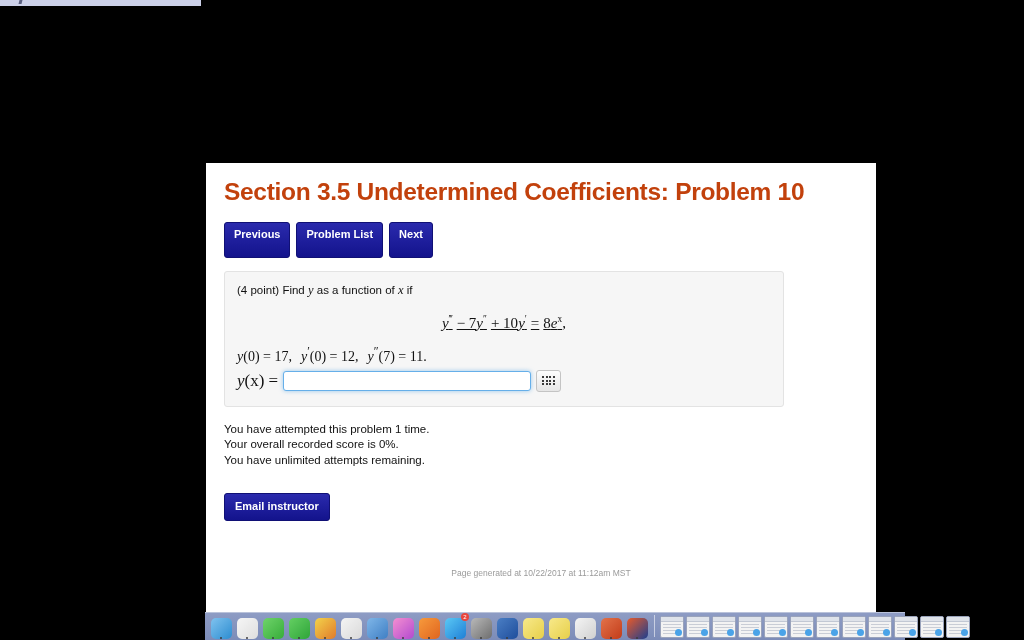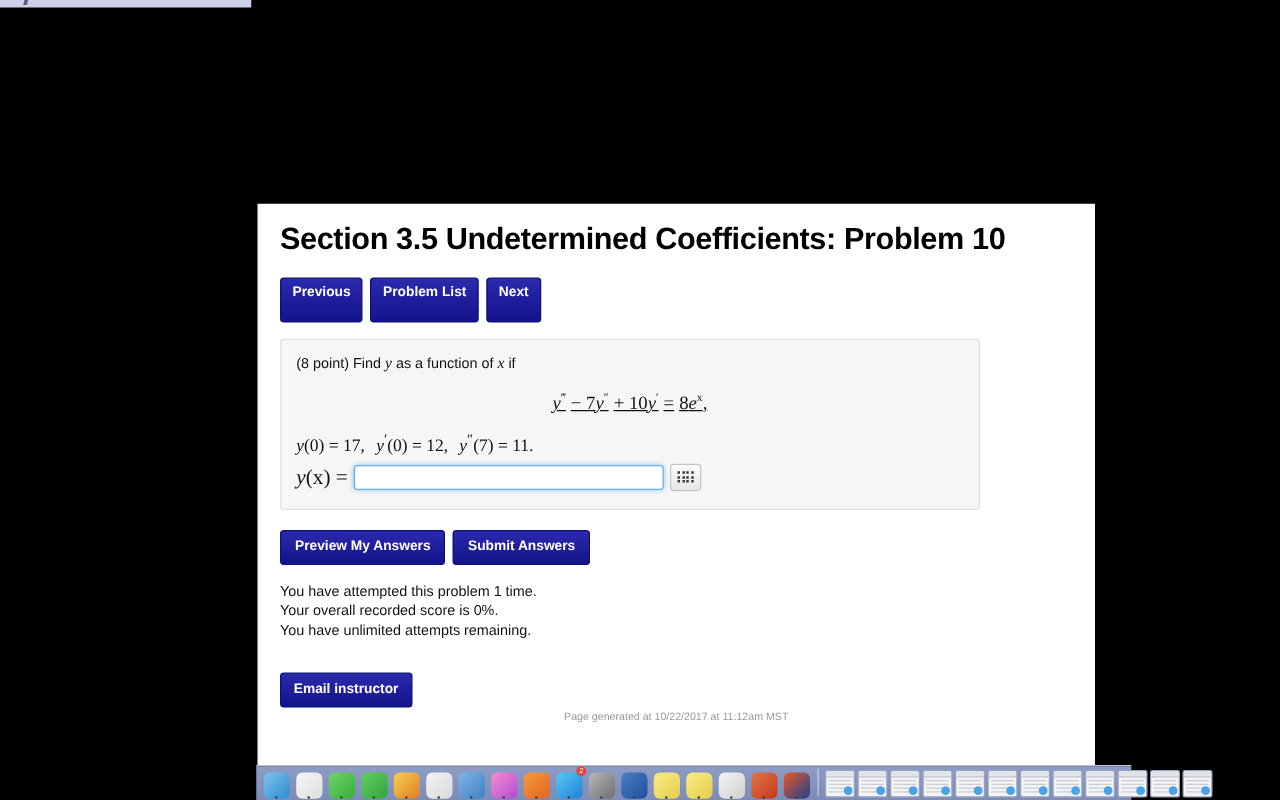--- a/index.html
+++ b/index.html
@@ -46,21 +46,21 @@
     overflow: hidden;
   }
 
   #page-inner {
     padding: 14px 18px 0 18px;
   }
 
   #problem-title {
     font-size: 24.5px;
     font-weight: bold;
-    color: #000000;
+    color: #c2410c;
     letter-spacing: -0.3px;
     margin: 0 0 16px 0;
     line-height: 1.2;
     white-space: nowrap;
   }
 
   
   .btn-row {
     margin-top: 14px;
     display: flex;
@@ -328,21 +328,21 @@
 
     <div class="btn-row">
       <span class="btn">Previous</span>
       <span class="btn">Problem List</span>
       <span class="btn">Next</span>
     </div>
 
     <div id="problem-panel">
 
       <div class="prompt-line">
-        <span>(8 point) Find</span>
+        <span>(4 point) Find</span>
         <span class="mathvar">y</span>
         <span>as a function of</span>
         <span class="mathvar">x</span>
         <span>if</span>
       </div>
 
       <div class="equation">
         <i>y</i><sup>‴</sup><span class="eqspace"></span><span>− 7</span><i>y</i><sup>″</sup><span class="eqspace"></span><span>+ 10</span><i>y</i><sup>′</sup><span class="eqspace"></span><span>=</span><span class="eqspace"></span><span>8</span><i>e</i><sup>x</sup><span>,</span>
       </div>
 
@@ -366,24 +366,20 @@
             <span></span>
               <span></span>
               <span></span>
               <span></span>
           </span>
         </span>
       </div>
 
     </div>
 
-    <div id="submit-row">
-      <span class="btn">Preview My Answers</span>
-      <span class="btn">Submit Answers</span>
-    </div>
 
     <div id="status-block">
       <div>You have attempted this problem 1 time.</div>
       <div>Your overall recorded score is 0%.</div>
       <div>You have unlimited attempts remaining.</div>
     </div>
 
     <div id="email-row">
       <span class="btn">Email instructor</span>
     </div>

